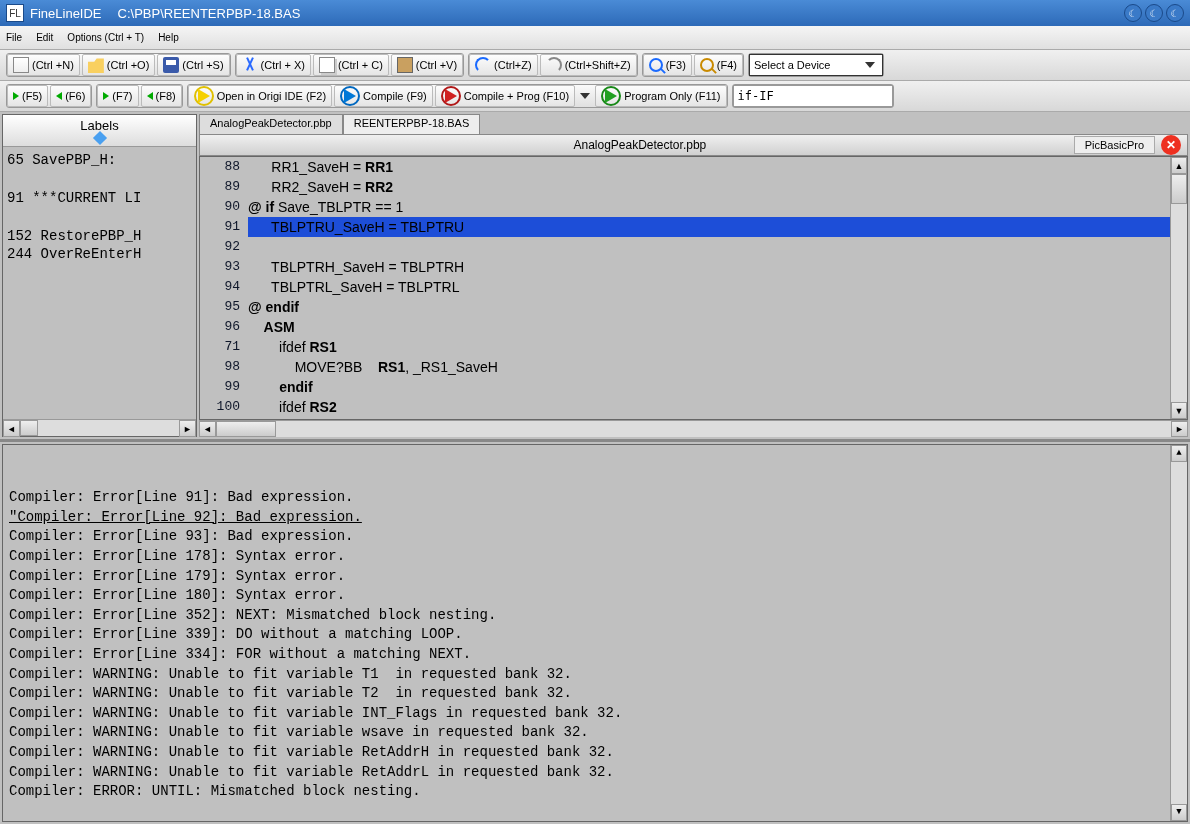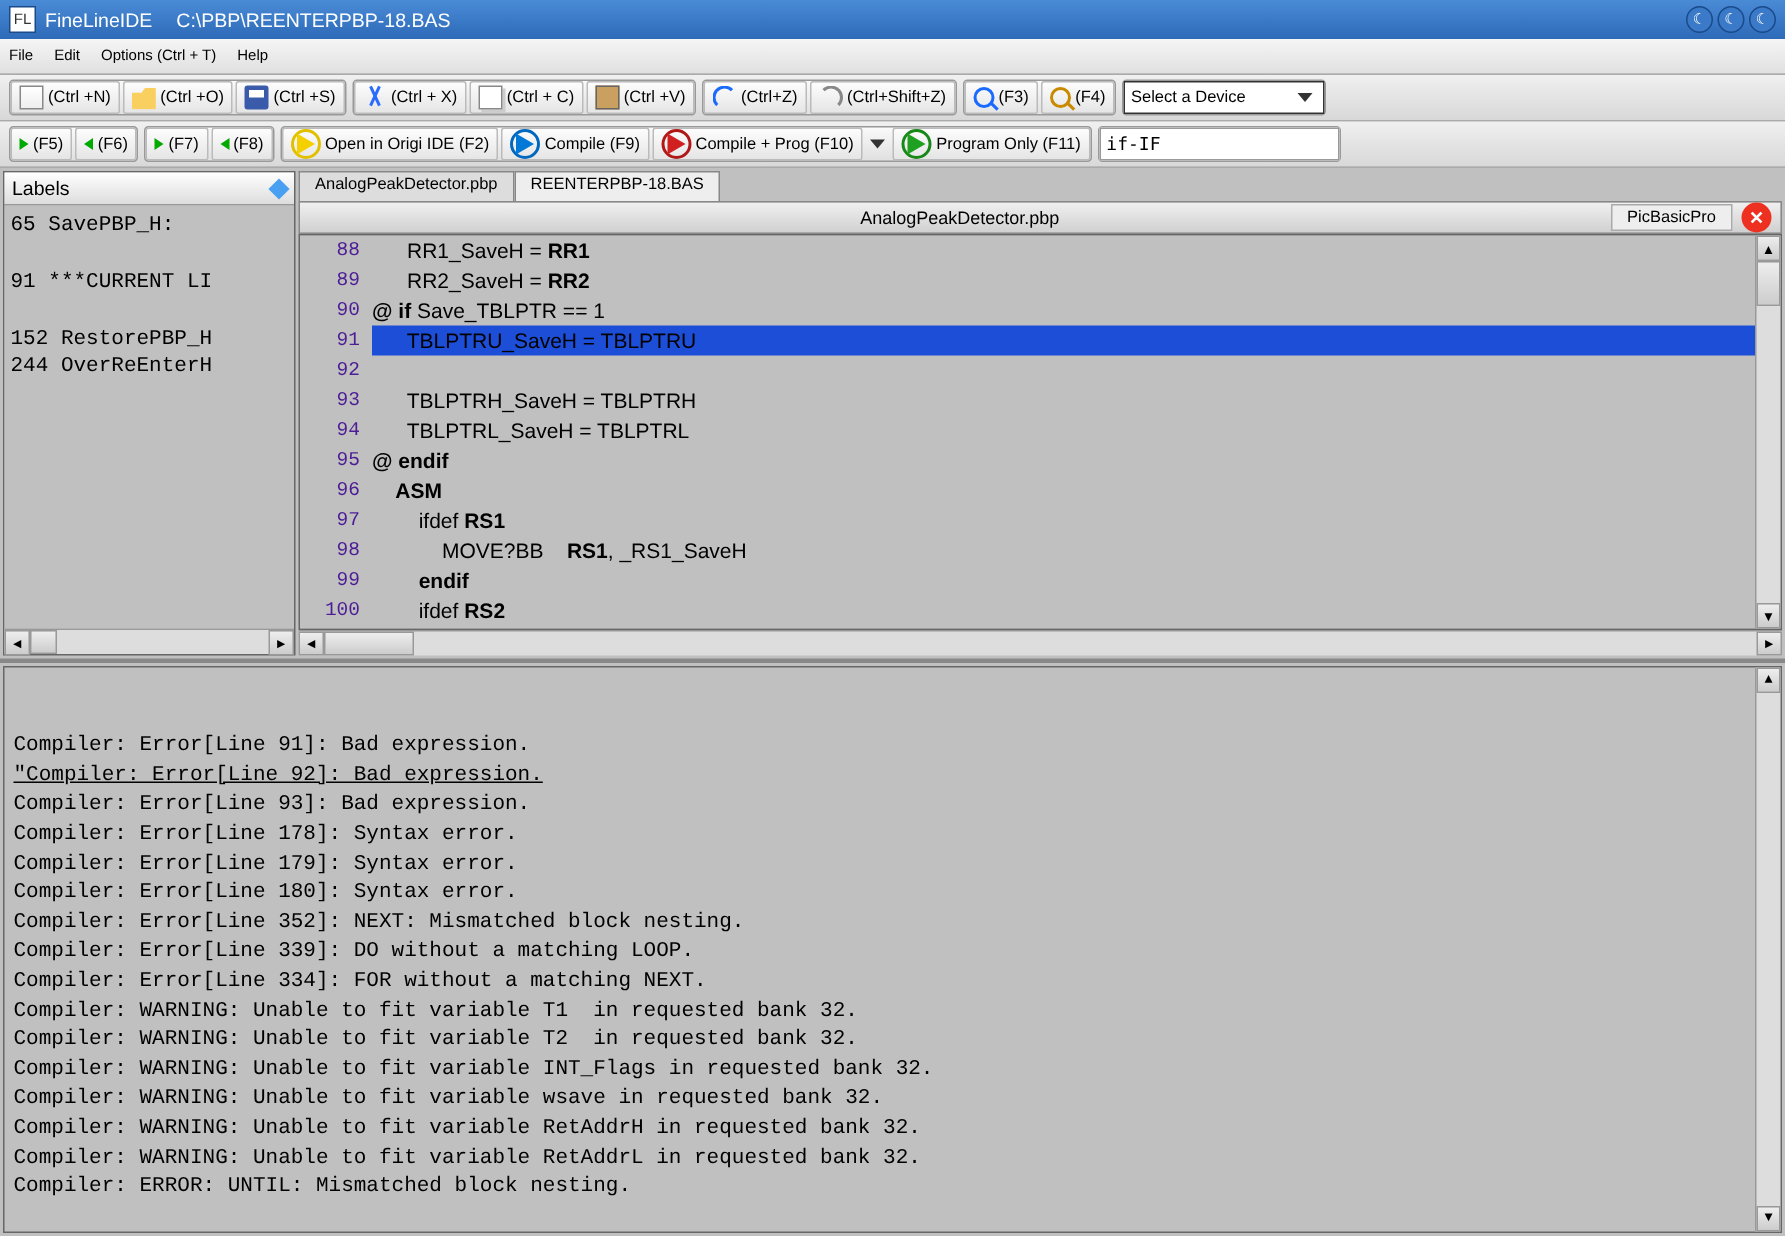--- a/index.html
+++ b/index.html
@@ -109,33 +109,33 @@
 .play-ring0{border-color:#e0c000;}
 .play-ring1{border-color:#0068c0;}
 .play-ring2{border-color:#b01818;}
 .play-ring3{border-color:#188818;}
 .caret-down{width:0;height:0;border-left:5px solid transparent;border-right:5px solid transparent;border-top:6px solid #333;margin:0 3px;}
 .device-select{width:134px;height:22px;border:1px solid #333;background:#fff;font-size:11px;padding:1px 4px;display:flex;align-items:center;justify-content:space-between;}
 .if-box{width:160px;height:22px;border:1px solid #999;background:#fff;font-size:12px;padding:2px 4px;font-family:monospace;}
 .main-area{flex:1;display:flex;flex-direction:column;overflow:hidden;}
 .top-split{display:flex;height:330px;border-bottom:3px solid #888;}
 .left-panel{width:195px;display:flex;flex-direction:column;border:1px solid #666;background:#c0c0c0;margin:2px;}
-.panel-hdr{background:linear-gradient(to bottom,#fff,#ddd);padding:3px 5px;border-bottom:1px solid #999;display:flex;justify-content:space-between;align-items:center;font-size:13px;}
+.panel-hdr{background:linear-gradient(to bottom,#fff,#ddd);padding:3px 5px;border-bottom:1px solid #999;display:flex;justify-content:space-between;align-items:center;font-size:13px;flex-direction:column;}
 .diamond{width:10px;height:10px;background:#4aa0f0;transform:rotate(45deg);}
 .panel-body{flex:1;overflow:hidden;font-family:'Courier New',monospace;font-size:14px;background:#c0c0c0;padding:4px;white-space:pre;line-height:1.35;}
 .panel-sb{height:17px;background:#ddd;border-top:1px solid #999;display:flex;justify-content:space-between;}
 .sb-arrow{width:17px;height:17px;background:linear-gradient(#eee,#ccc);border:1px solid #999;display:flex;align-items:center;justify-content:center;font-size:9px;}
 .right-panel{flex:1;display:flex;flex-direction:column;margin:2px 2px 2px 0;}
 .tabs{display:flex;height:20px;gap:0;}
 .tab{padding:2px 10px;font-size:11px;border:1px solid #888;border-bottom:none;background:#ddd;}
 .tab.active{background:#eee;}
 .doc-hdr{background:linear-gradient(to bottom,#f0f0f0,#d0d0d0);border:1px solid #888;display:flex;align-items:center;padding:2px 6px;height:22px;}
 .doc-hdr .fname{flex:1;text-align:center;font-size:12px;}
 .code-area{flex:1;display:flex;border:1px solid #666;background:#c0c0c0;overflow:hidden;position:relative;}
-.gutter{width:48px;background:#c0c0c0;color:#4c1d95;text-align:right;padding-right:8px;font-family:'Courier New',monospace;font-size:13px;line-height:20px;}
+.gutter{width:48px;background:#c0c0c0;color:#0f172a;text-align:right;padding-right:8px;font-family:'Courier New',monospace;font-size:13px;line-height:20px;}
 .code{flex:1;font-family:Liberation Sans, sans-serif;font-size:14px;line-height:20px;background:#c0c0c0;overflow:hidden;white-space:pre;}
 .hl-line{background:#1d4ed8;display:block;}
 .vscroll{width:17px;background:#ddd;display:flex;flex-direction:column;border-left:1px solid #999;}
 .vscroll .sb-arrow{width:100%;}
 .hscroll{height:17px;background:#ddd;border-top:1px solid #999;display:flex;}
 .hscroll .sb-arrow{height:100%;}
 .thumb{background:linear-gradient(#eee,#ccc);border:1px solid #999;}
 .close-x{width:20px;height:20px;background:#ee3020;border-radius:50%;color:#fff;font-weight:bold;display:flex;align-items:center;justify-content:center;margin-left:4px;}
 .lang{padding:2px 10px;font-size:11px;border:1px solid #aaa;background:#eee;margin-right:2px;}
 .output{flex:1;border:1px solid #666;background:#c0c0c0;margin:2px;font-family:'Courier New',monospace;font-size:14px;line-height:1.4;padding:4px 6px;overflow:hidden;white-space:pre;position:relative;}
@@ -318,21 +318,21 @@
         <div class="gutter" id="gutter">
             <div>88</div>
             <div>89</div>
             <div>90</div>
             <div>91</div>
             <div>92</div>
             <div>93</div>
             <div>94</div>
             <div>95</div>
             <div>96</div>
-            <div>97</div>
+            <div>71</div>
             <div>98</div>
             <div>99</div>
             <div>100</div>
           </div>
         <div class="code" id="code"><span class="">      RR1_SaveH = <b>RR1</b></span>
 <span class="">      RR2_SaveH = <b>RR2</b></span>
 <span class=""><b>@ if</b> Save_TBLPTR == 1</span>
 <span class="hl-line">      TBLPTRU_SaveH = TBLPTRU</span>
 <span class="">      TBLPTRH_SaveH = TBLPTRH</span>
 <span class="">      TBLPTRL_SaveH = TBLPTRL</span>

